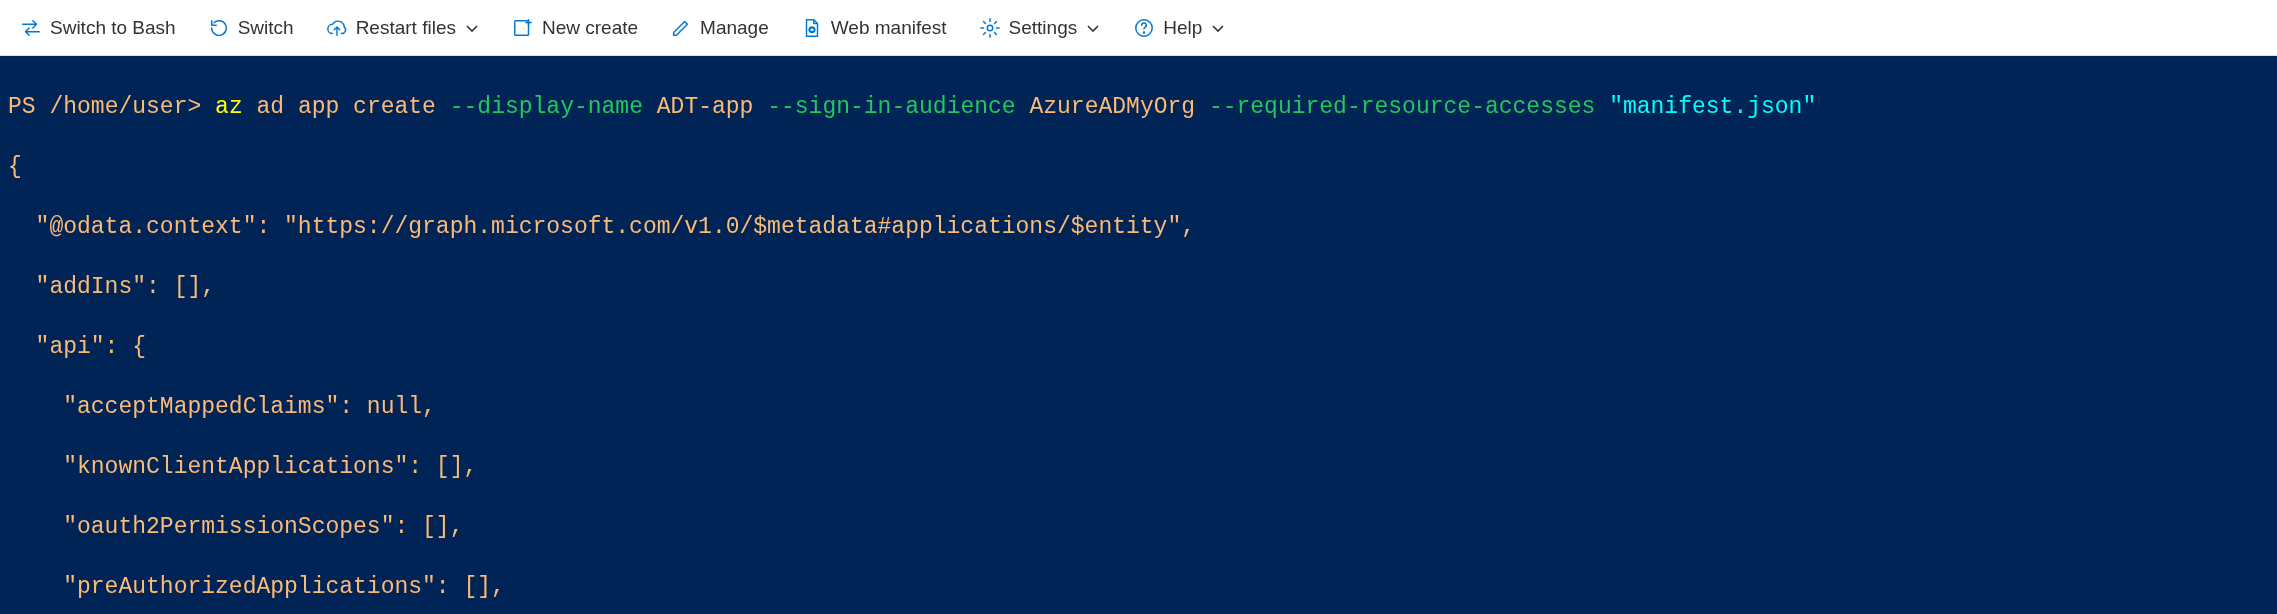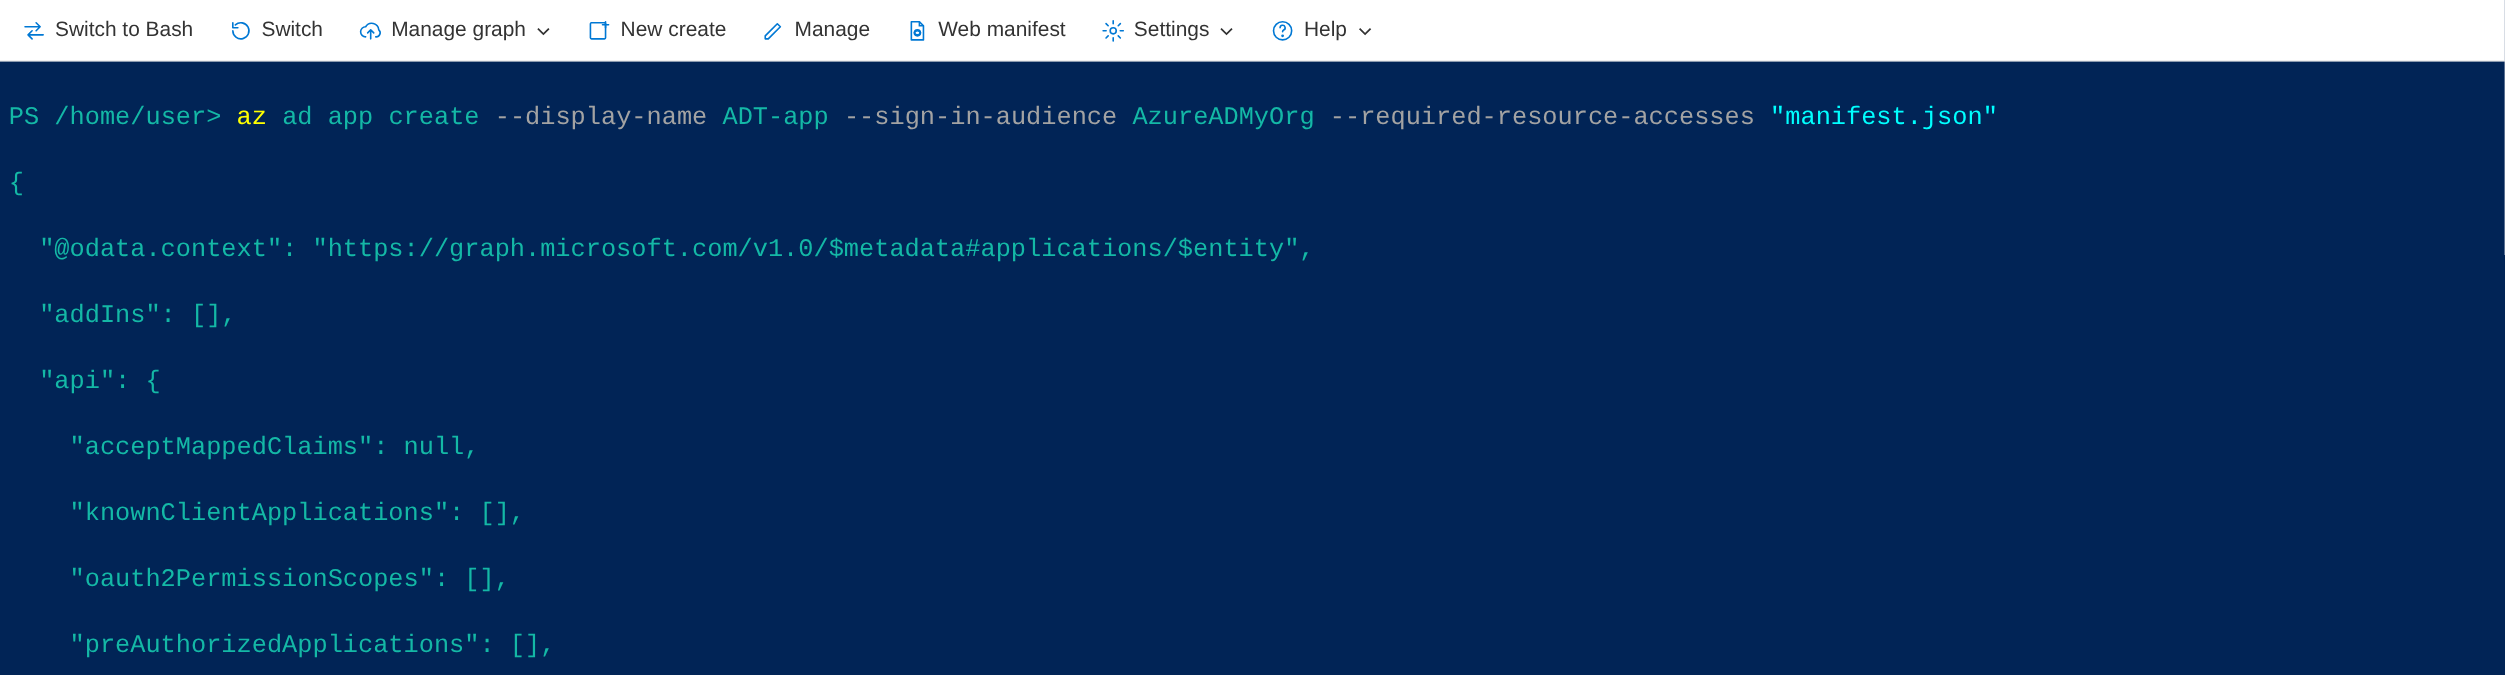--- a/index.html
+++ b/index.html
@@ -54,23 +54,23 @@
     .terminal {
       background: #012456;
       color: #ffffff;
       font-family: "Consolas", "Courier New", monospace;
       font-size: 23px;
       line-height: 30px;
       padding: 6px 8px 10px 8px;
       min-height: 558px;
       white-space: pre;
     }
-    .t-white { color: #14b8a6; }
+    .t-white { color: #fdba74; }
     .t-yellow { color: #ffff00; margin-top: 12px; }
-    .t-gray  { color: #a3a3a3; }
+    .t-gray  { color: #22c55e; }
     .t-cyan  { color: #00ffff; }
     .line { display: block; }
   </style>
 </head>
 <body>
 
 <div class="toolbar">
 
   <div class="toolbar-item">
     <span class="toolbar-icon">
@@ -92,21 +92,21 @@
     <span>Switch</span>
   </div>
 
   <div class="toolbar-item">
     <span class="toolbar-icon">
       <svg viewBox="0 0 24 24" fill="none" stroke="currentColor" stroke-width="1.6">
         <path d="M7 18 a5 5 0 0 1 0 -10 a7 7 0 0 1 13 3 a4 4 0 0 1 -3 7" stroke-linecap="round" stroke-linejoin="round"></path>
         <path d="M12 11 L12 20 M9 14 L12 11 L15 14" stroke-linecap="round" stroke-linejoin="round"></path>
       </svg>
     </span>
-    <span>Manage graph</span>
+    <span>Restart files</span>
     <span class="chevron">
       <svg viewBox="0 0 16 16" fill="none" stroke="currentColor" stroke-width="1.6">
           <path d="M3 6 L8 11 L13 6"></path>
         </svg>
     </span>
   </div>
 
   <div class="toolbar-item">
     <span class="toolbar-icon">
       <svg viewBox="0 0 24 24" fill="none" stroke="currentColor" stroke-width="1.6">

